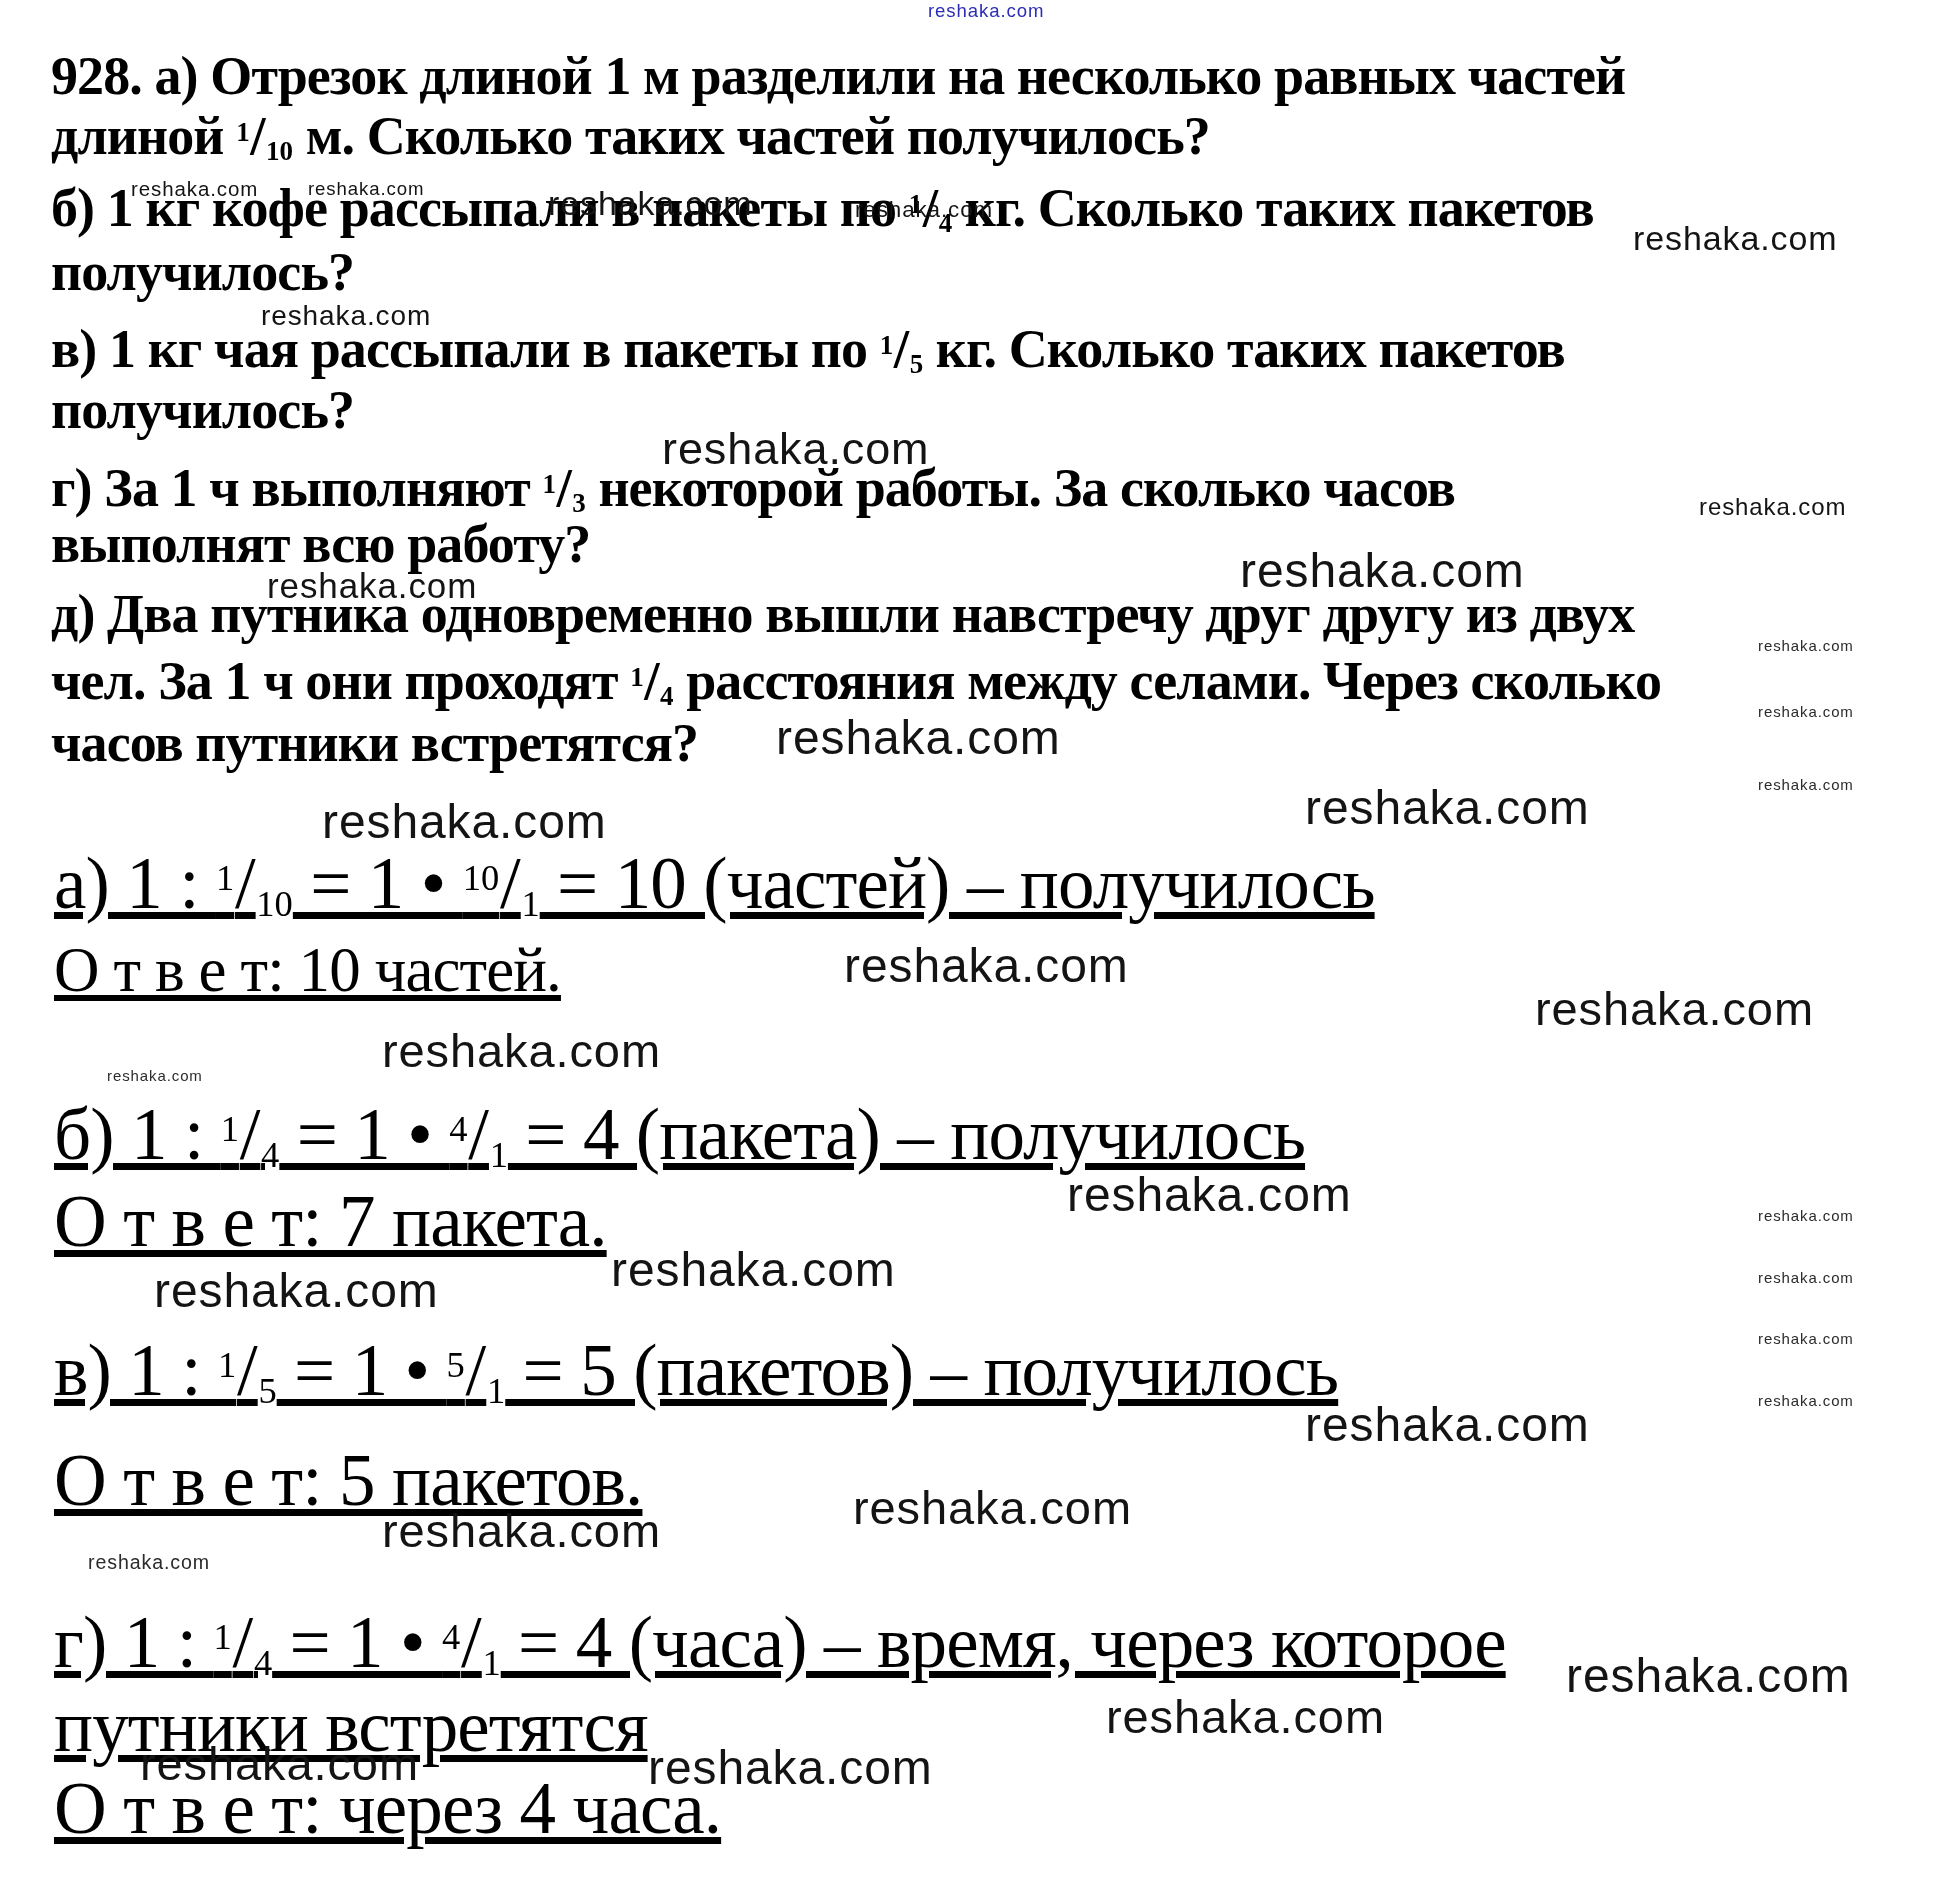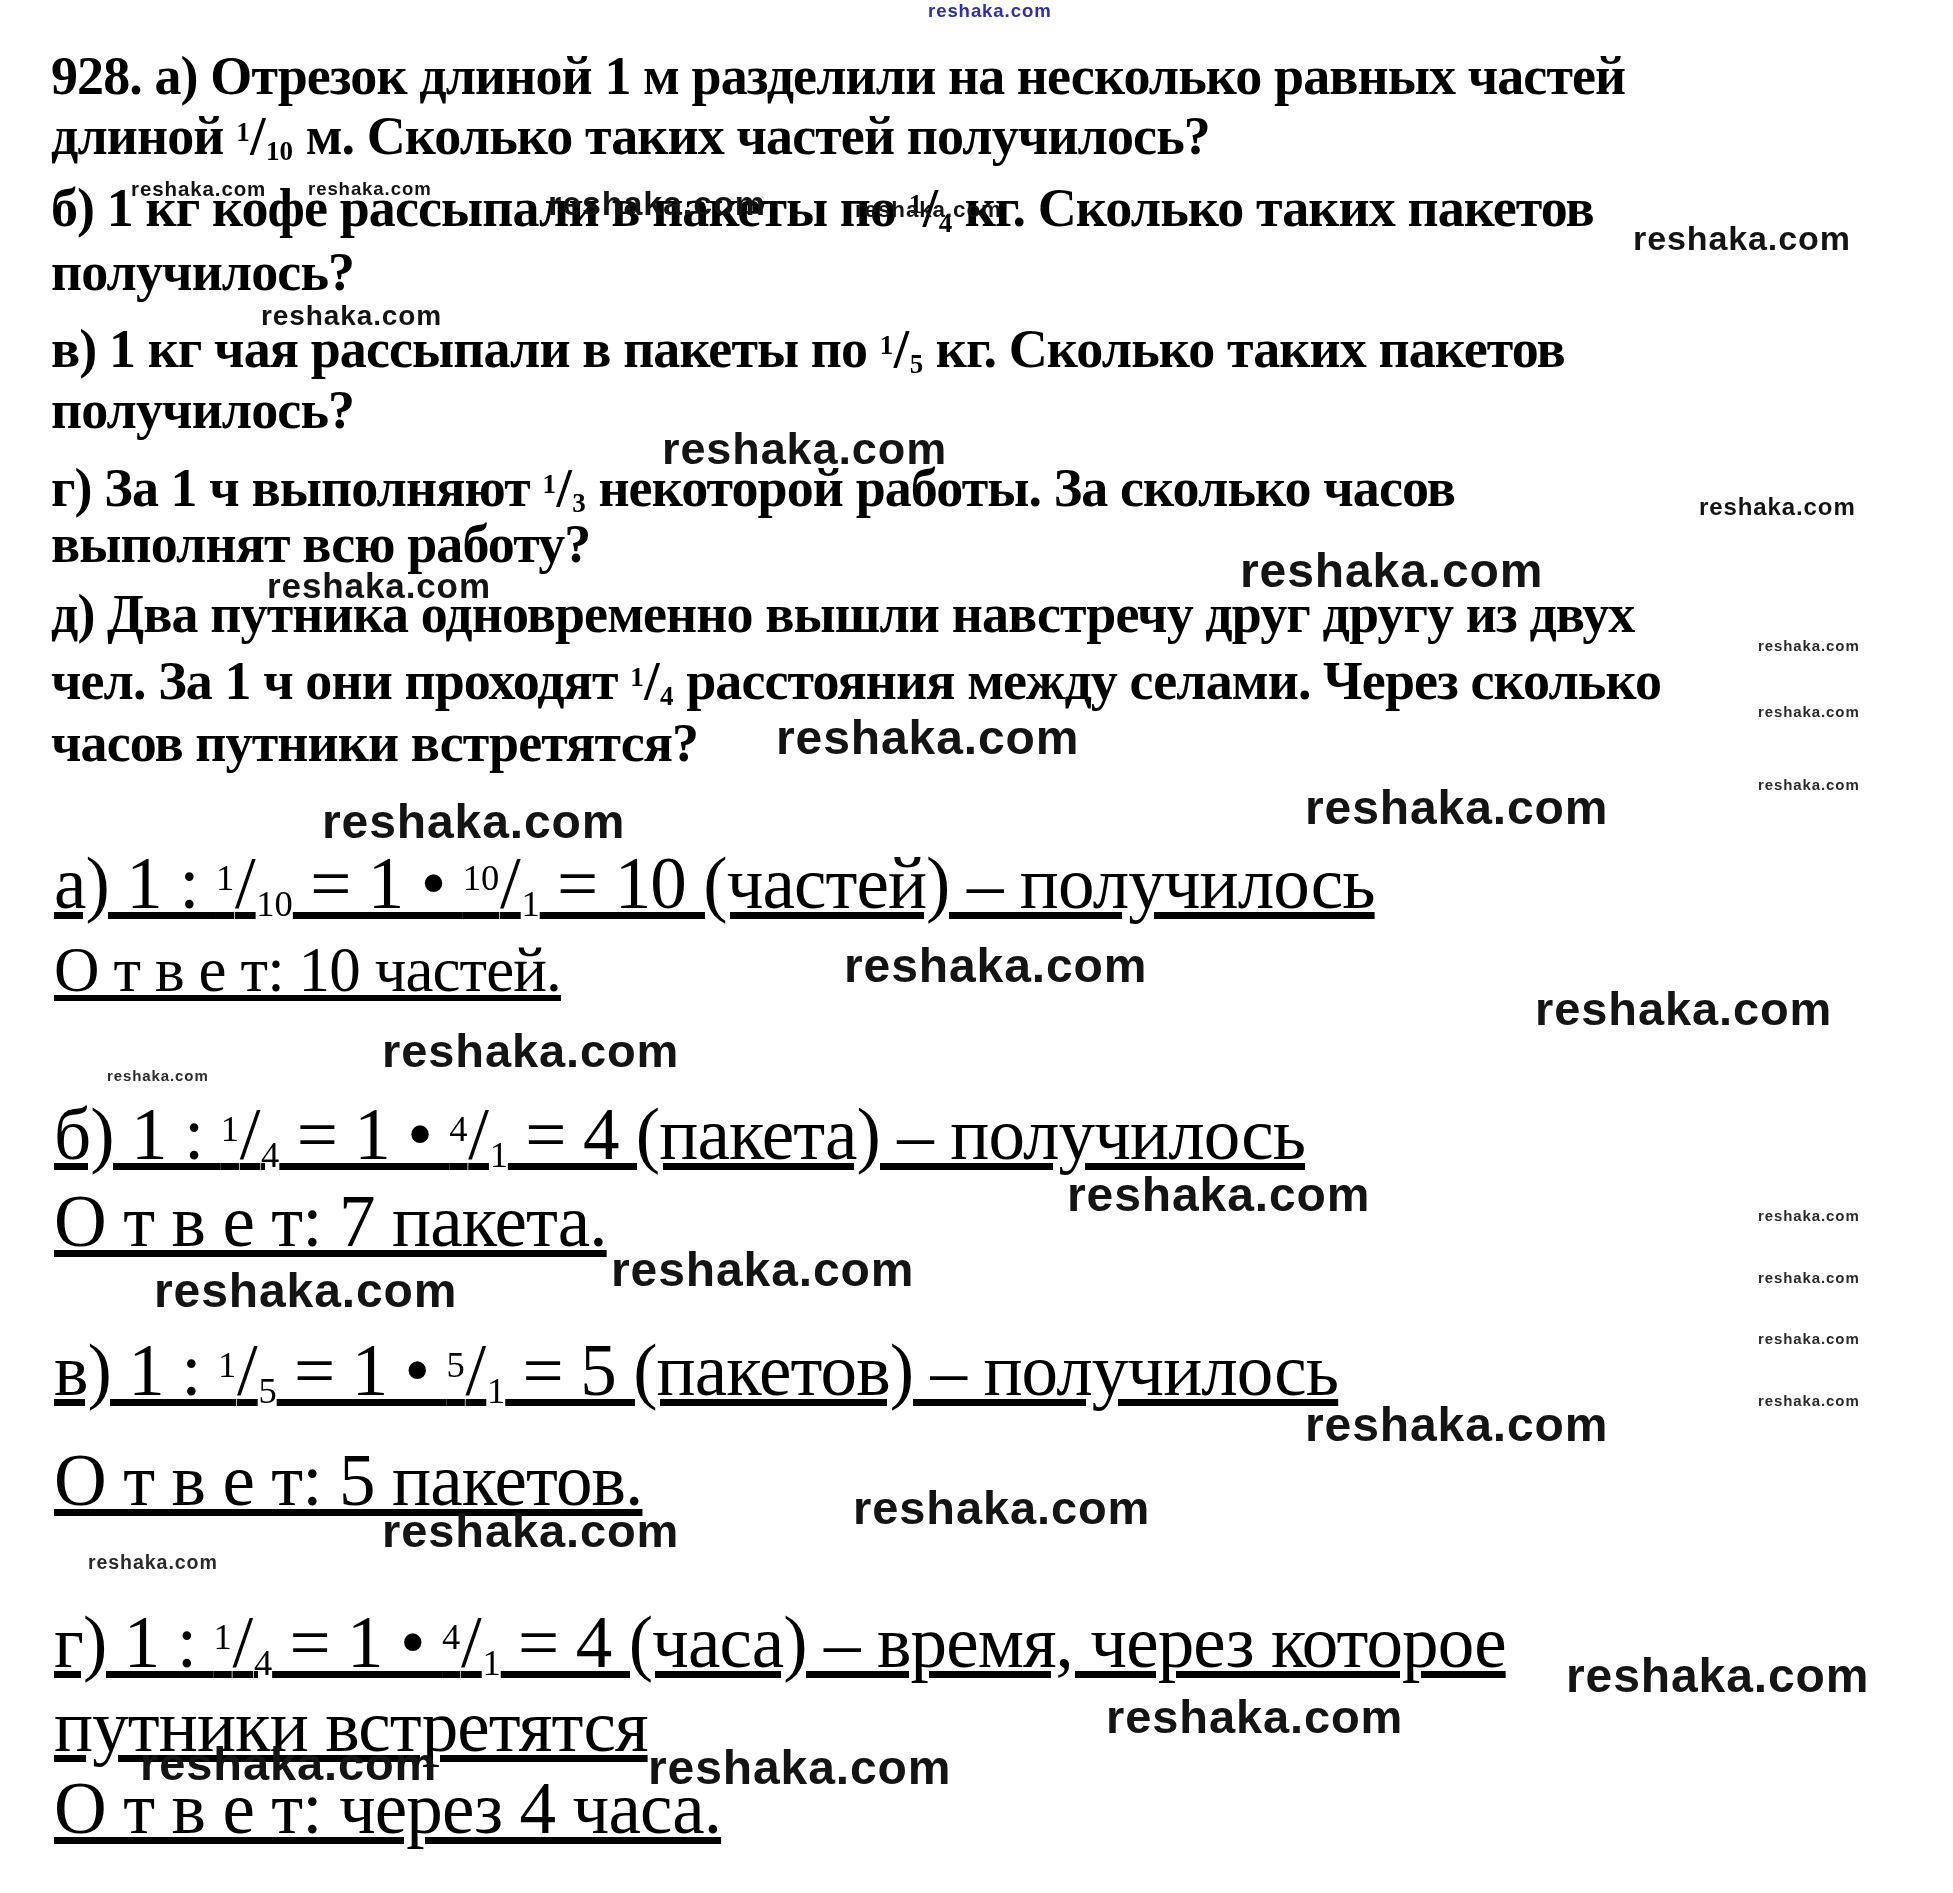--- a/index.html
+++ b/index.html
@@ -26,21 +26,21 @@
     letter-spacing:-0.9px;
     text-decoration:underline;
   }
   .frac{white-space:nowrap;letter-spacing:0;}
   .frac sup{font-size:0.5em;vertical-align:0.5em;line-height:0;}
   .frac .slash{font-style:normal;font-size:1.02em;padding:0 0.01em;}
   .frac sub{font-size:0.5em;vertical-align:-0.22em;line-height:0;}
   .wm{
     position:absolute;
     font-family:"Liberation Sans", sans-serif;
-    font-weight:bold;
+    font-weight:normal;
     white-space:nowrap;
     letter-spacing:0.9px;
     line-height:1;
   }
 </style>
 </head>
 <body>
 
 <div id="page">
   <div id="problem-block">

